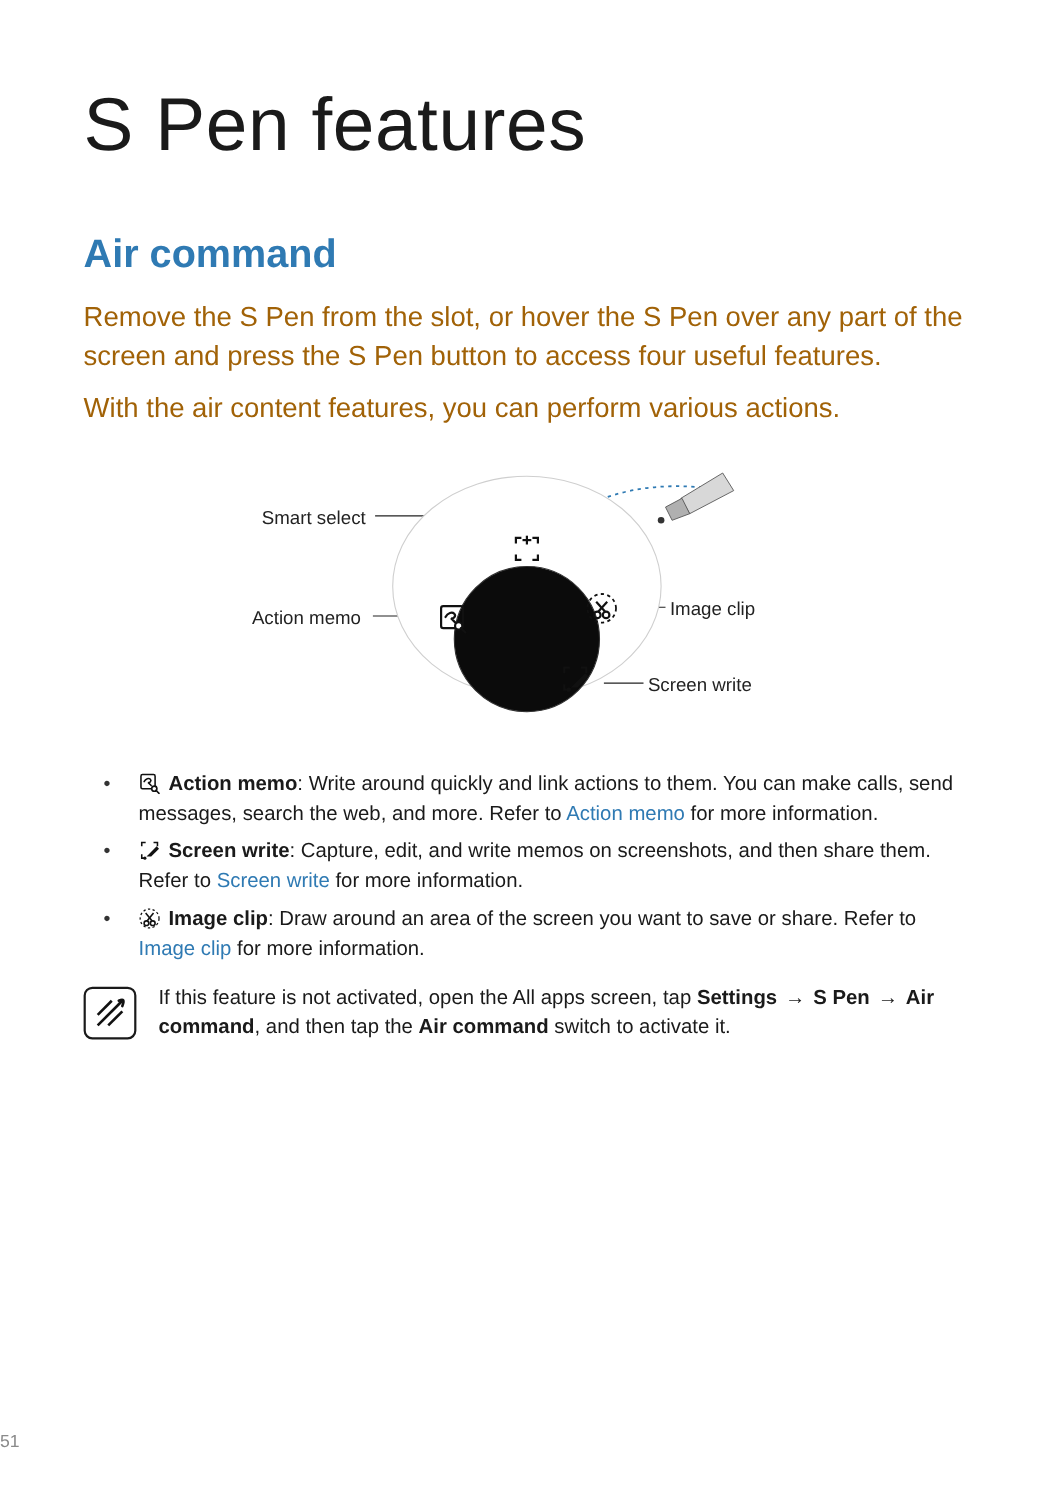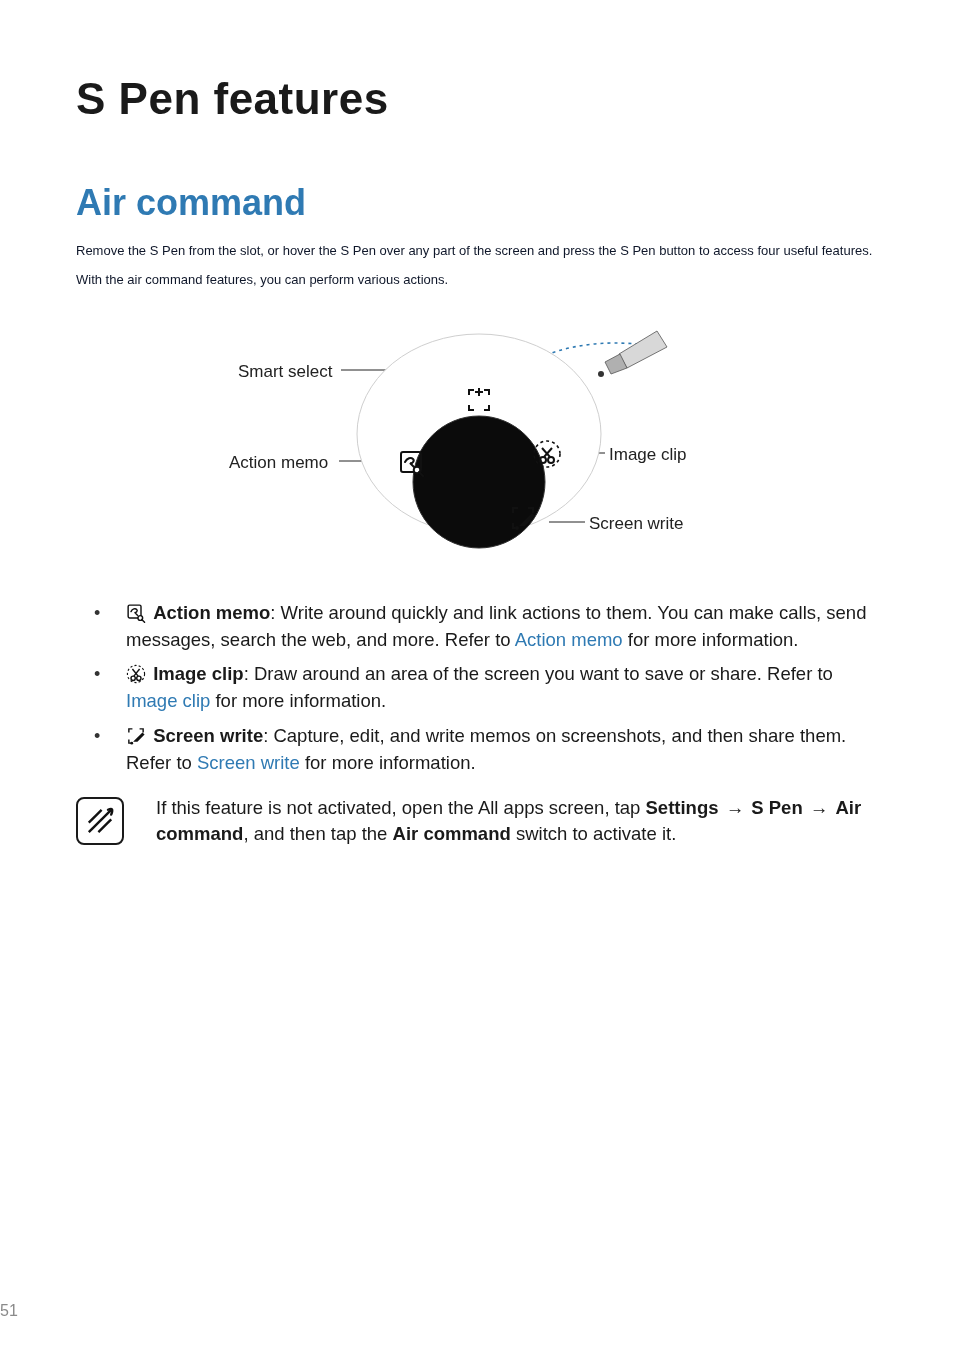--- a/index.html
+++ b/index.html
@@ -11,36 +11,36 @@
     width: 954px;
   }
   .page {
     width: 954px;
     min-height: 1350px;
     box-sizing: border-box;
     padding: 74px 76px 40px 76px;
     position: relative;
   }
   .page-title {
-    font-size: 44px;
-    font-weight: 700;
+    font-size: 68px;
+    font-weight: 400;
     margin: 0 0 58px 0;
     letter-spacing: 0.5px;
   }
   .section-title {
     font-size: 36px;
     font-weight: 600;
     color: #2f7ab3;
     margin: 0 0 18px 0;
   }
   .body-text {
-    font-size: 13px;
+    font-size: 25px;
     line-height: 1.45;
     margin: 0 0 10px 0;
-    color: #0f172a;
+    color: #a16207;
   }
   .diagram-row {
     display: flex;
     justify-content: center;
     margin: 22px 0 28px 0;
   }
   .diagram-wrap {
     position: relative;
     width: 500px;
     height: 260px;
@@ -83,22 +83,22 @@
     vertical-align: -4px;
     margin-right: 2px;
     color: #1a1a1a;
   }
   .bold { font-weight: 700; }
   .link { color: #2f7ab3; }
   .arrow { display: inline-block; padding: 0 2px; }
 
   .note-row {
     display: flex;
-    align-items: flex-start;
-    gap: 32px;
+    align-items: center;
+    gap: 20px;
     margin-top: 6px;
   }
   .note-icon-box {
     flex: 0 0 44px;
     height: 44px;
     border: 2px solid #1a1a1a;
     border-radius: 8px;
     display: flex;
     align-items: center;
     justify-content: center;
@@ -121,21 +121,21 @@
 </head>
 <body>
 
 <div class="page">
 
   <h1 class="page-title">S Pen features</h1>
 
   <h2 class="section-title">Air command</h2>
 
   <p class="body-text">Remove the S Pen from the slot, or hover the S Pen over any part of the screen and press the S Pen button to access four useful features.</p>
-  <p class="body-text">With the air command features, you can perform various actions.</p>
+  <p class="body-text">With the air content features, you can perform various actions.</p>
 
   <div class="diagram-row">
     <div class="diagram-wrap">
       <svg width="500" height="260" viewBox="0 0 500 260">
 
         <line x1="114" y1="58" x2="232" y2="58" stroke="#222" stroke-width="1"></line>
         <line x1="112" y1="149" x2="174" y2="149" stroke="#222" stroke-width="1"></line>
         <line x1="336" y1="141" x2="378" y2="141" stroke="#222" stroke-width="1"></line>
         <line x1="322" y1="210" x2="358" y2="210" stroke="#222" stroke-width="1"></line>
 
@@ -201,39 +201,39 @@
           <line x1="22" y1="23" x2="26" y2="27" stroke="#111" stroke-width="2" stroke-linecap="round"></line>
         </svg>
       </span>
       <span class="bold">Action memo</span><span>: Write around quickly and link actions to them. You can make calls, send messages, search the web, and more. Refer to </span><span class="link">Action memo</span><span> for more information.</span>
     </li>
 
 
     <li>
       <span class="inline-icon">
         <svg viewBox="0 0 28 28" width="20" height="20">
+          <path d="M4 4 h4 M4 4 v4 M20 4 h4 M24 4 v4 M4 20 v4 M4 24 h4" fill="none" stroke="#111" stroke-width="2" stroke-linecap="square"></path>
+          <path d="M10 22 l3 -3 l10 -10 l3 3 l-10 10 Z" fill="#111"></path>
+          <circle cx="8" cy="24" r="2" fill="#111"></circle>
+        </svg>
+      </span>
+      <span class="bold">Screen write</span><span>: Capture, edit, and write memos on screenshots, and then share them. Refer to </span><span class="link">Screen write</span><span> for more information.</span>
+    </li>
+
+    <li>
+      <span class="inline-icon">
+        <svg viewBox="0 0 28 28" width="20" height="20">
           <circle cx="14" cy="14" r="12" fill="none" stroke="#111" stroke-width="1.6" stroke-dasharray="3 3"></circle>
           <circle cx="10" cy="20" r="3" fill="none" stroke="#111" stroke-width="2"></circle>
           <circle cx="18" cy="20" r="3" fill="none" stroke="#111" stroke-width="2"></circle>
           <line x1="11" y1="17" x2="19" y2="7" stroke="#111" stroke-width="2"></line>
           <line x1="17" y1="17" x2="9" y2="7" stroke="#111" stroke-width="2"></line>
         </svg>
       </span>
       <span class="bold">Image clip</span><span>: Draw around an area of the screen you want to save or share. Refer to </span><span class="link">Image clip</span><span> for more information.</span>
-    </li>
-
-    <li>
-      <span class="inline-icon">
-        <svg viewBox="0 0 28 28" width="20" height="20">
-          <path d="M4 4 h4 M4 4 v4 M20 4 h4 M24 4 v4 M4 20 v4 M4 24 h4" fill="none" stroke="#111" stroke-width="2" stroke-linecap="square"></path>
-          <path d="M10 22 l3 -3 l10 -10 l3 3 l-10 10 Z" fill="#111"></path>
-          <circle cx="8" cy="24" r="2" fill="#111"></circle>
-        </svg>
-      </span>
-      <span class="bold">Screen write</span><span>: Capture, edit, and write memos on screenshots, and then share them. Refer to </span><span class="link">Screen write</span><span> for more information.</span>
     </li>
 
   </ul>
 
   <div class="note-row">
     <div class="note-icon-box">
       <svg viewBox="0 0 40 40" width="32" height="32">
         <line x1="6" y1="34" x2="34" y2="6" stroke="#111" stroke-width="3"></line>
         <line x1="6" y1="22" x2="22" y2="6" stroke="#111" stroke-width="3"></line>
         <line x1="18" y1="34" x2="34" y2="18" stroke="#111" stroke-width="3"></line>

